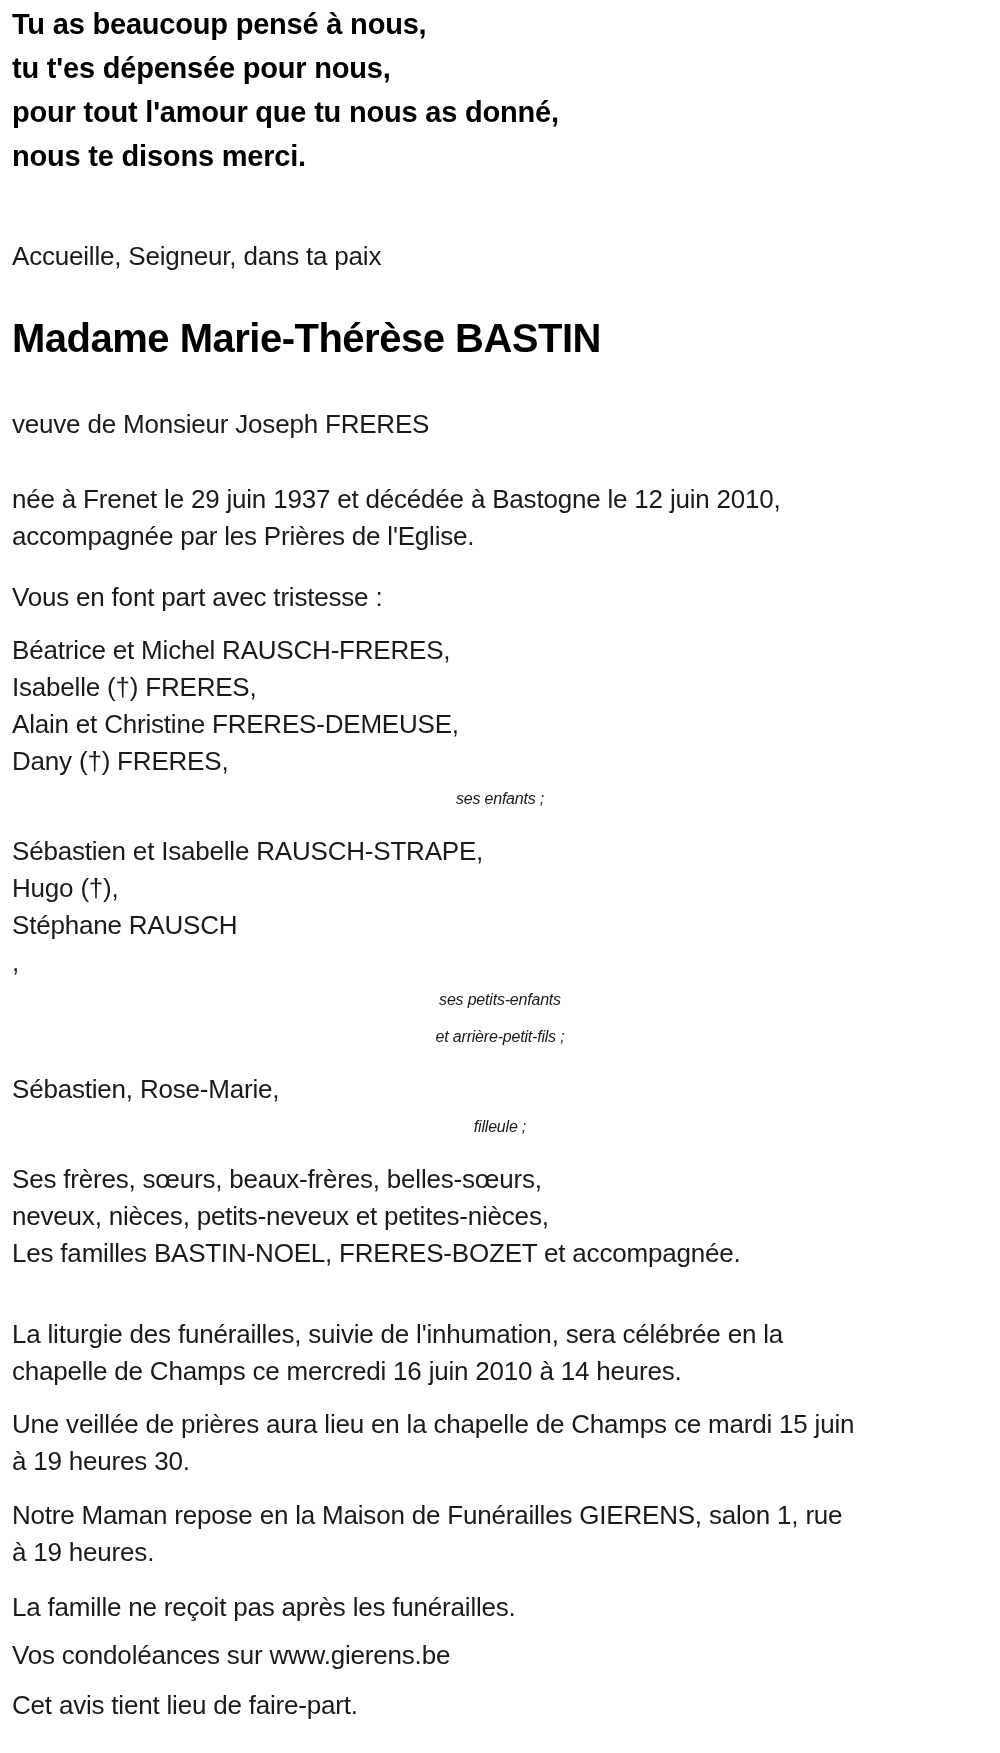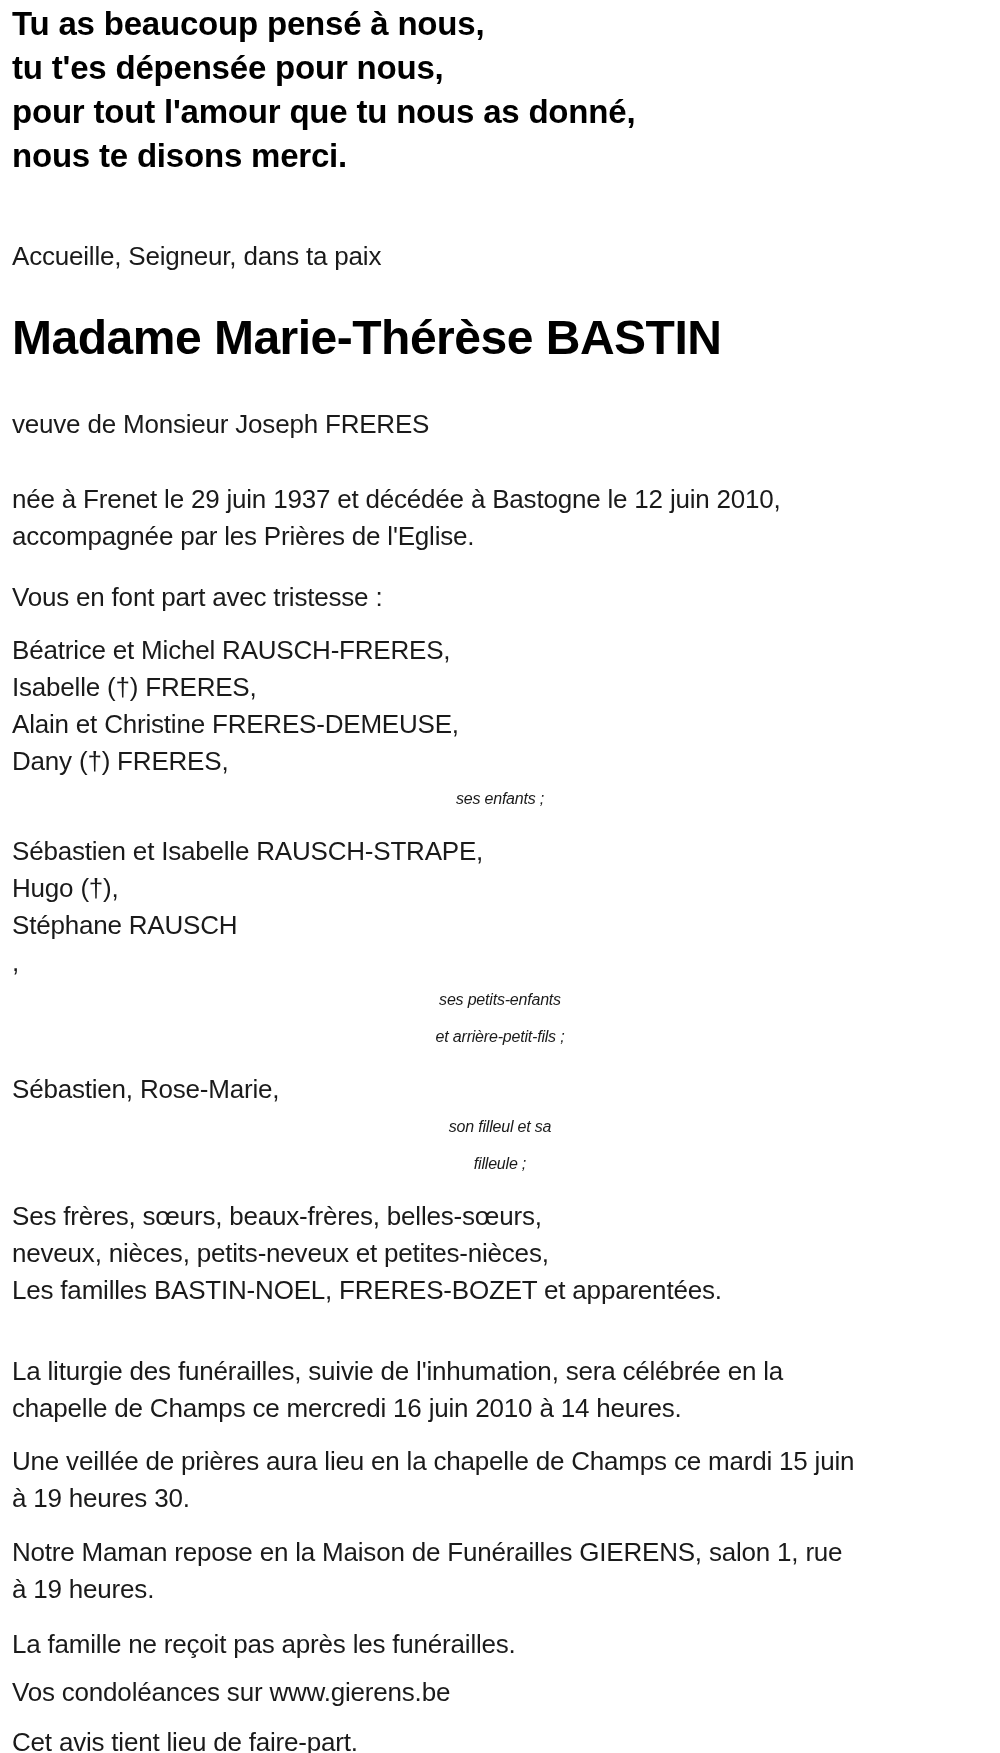--- a/index.html
+++ b/index.html
@@ -10,28 +10,28 @@
     padding: 2px 12px 25px 12px;
     font-family: "Liberation Sans", "DejaVu Sans", sans-serif;
     color: #1a1a1a;
     background: #ffffff;
     font-size: 26px;
     letter-spacing: -0.2px;
   }
   .line { line-height: 37px; white-space: nowrap; }
   .epigraph .line {
     font-weight: 700;
-    font-size: 33px;
+    font-size: 29px;
     line-height: 44px;
     color: #000000;
   }
   .dedication { margin-top: 60px; line-height: 37px; }
   h1.deceased-name {
     margin: 39px 0 4px 0;
-    font-size: 48px;
+    font-size: 40px;
     line-height: 48px;
     font-weight: 700;
     letter-spacing: -0.5px;
     color: #000000;
     white-space: nowrap;
   }
   .subtitle { margin-top: 44px; line-height: 37px; }
   .intro { margin-top: 38px; }
   .announcement { margin-top: 24px; line-height: 37px; }
   .members { margin-top: 16px; }
@@ -91,28 +91,27 @@
 </div>
 <div class="relation-label">
   <div>ses petits-enfants</div>
   <div>et arrière-petit-fils ;</div>
 </div>
 
 <div class="members">
   <div class="line">Sébastien, Rose-Marie,</div>
 </div>
 <div class="relation-label">
-  <div>son filleul et sa</div>
   <div>filleule ;</div>
 </div>
 
 <div class="members">
   <div class="line">Ses frères, sœurs, beaux-frères, belles-sœurs,</div>
   <div class="line">neveux, nièces, petits-neveux et petites-nièces,</div>
-  <div class="line">Les familles BASTIN-NOEL, FRERES-BOZET et apparentées.</div>
+  <div class="line">Les familles BASTIN-NOEL, FRERES-BOZET et accompagnée.</div>
 </div>
 
 <div class="para-liturgy">
   <div class="line">La liturgie des funérailles, suivie de l'inhumation, sera célébrée en la</div>
   <div class="line">chapelle de Champs ce mercredi 16 juin 2010 à 14 heures.</div>
 </div>
 
 <div class="para-vigil">
   <div class="line">Une veillée de prières aura lieu en la chapelle de Champs ce mardi 15 juin</div>
   <div class="line">à 19 heures 30.</div>

